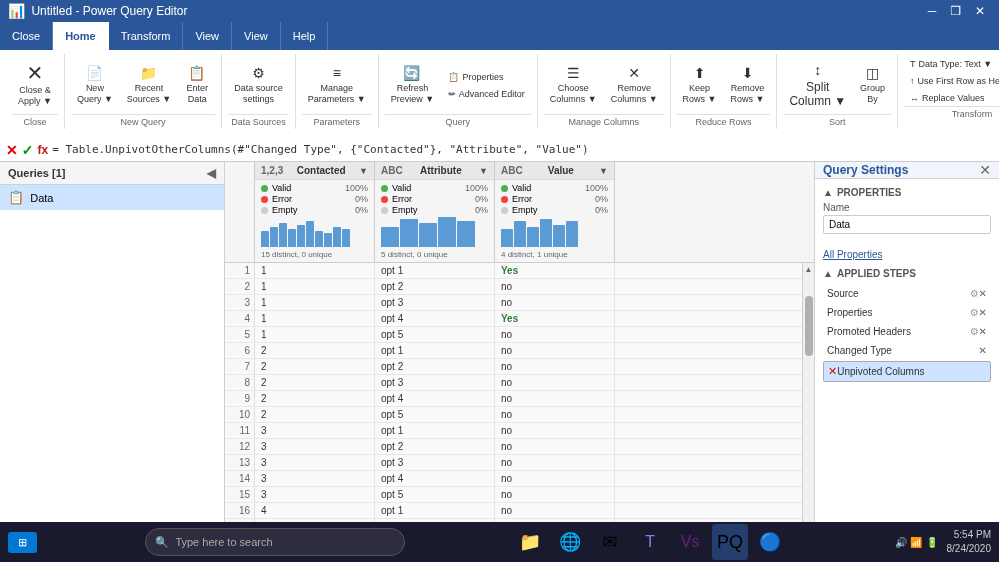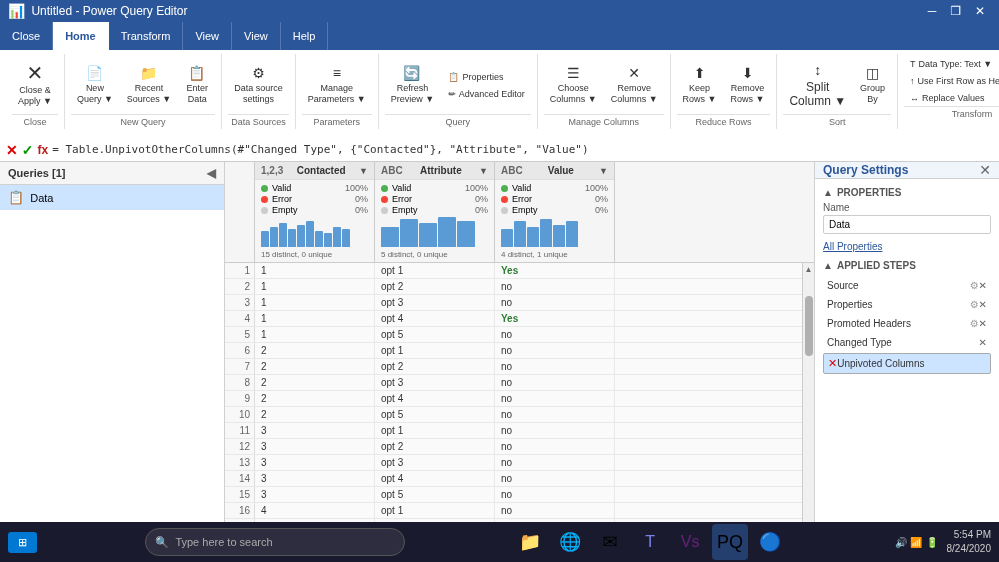--- a/index.html
+++ b/index.html
@@ -642,21 +642,21 @@
       <span class="settings-close">✕</span>
     </div>
 
     <div class="settings-section">
       <div class="settings-section-title">
         <span>▲</span>
         <span>PROPERTIES</span>
       </div>
       <div style="font-size:10px;color:#555;margin-bottom:2px;">Name</div>
       <input class="settings-input" type="text" value="Data" style="">
-      <div style="margin-top:6px;">
+      <div style="margin-top:14px;">
         <span class="settings-link">All Properties</span>
       </div>
     </div>
 
     <div class="applied-steps-section">
       <div class="applied-steps-title">
         <span>▲</span>
         <span>APPLIED STEPS</span>
       </div>
 

